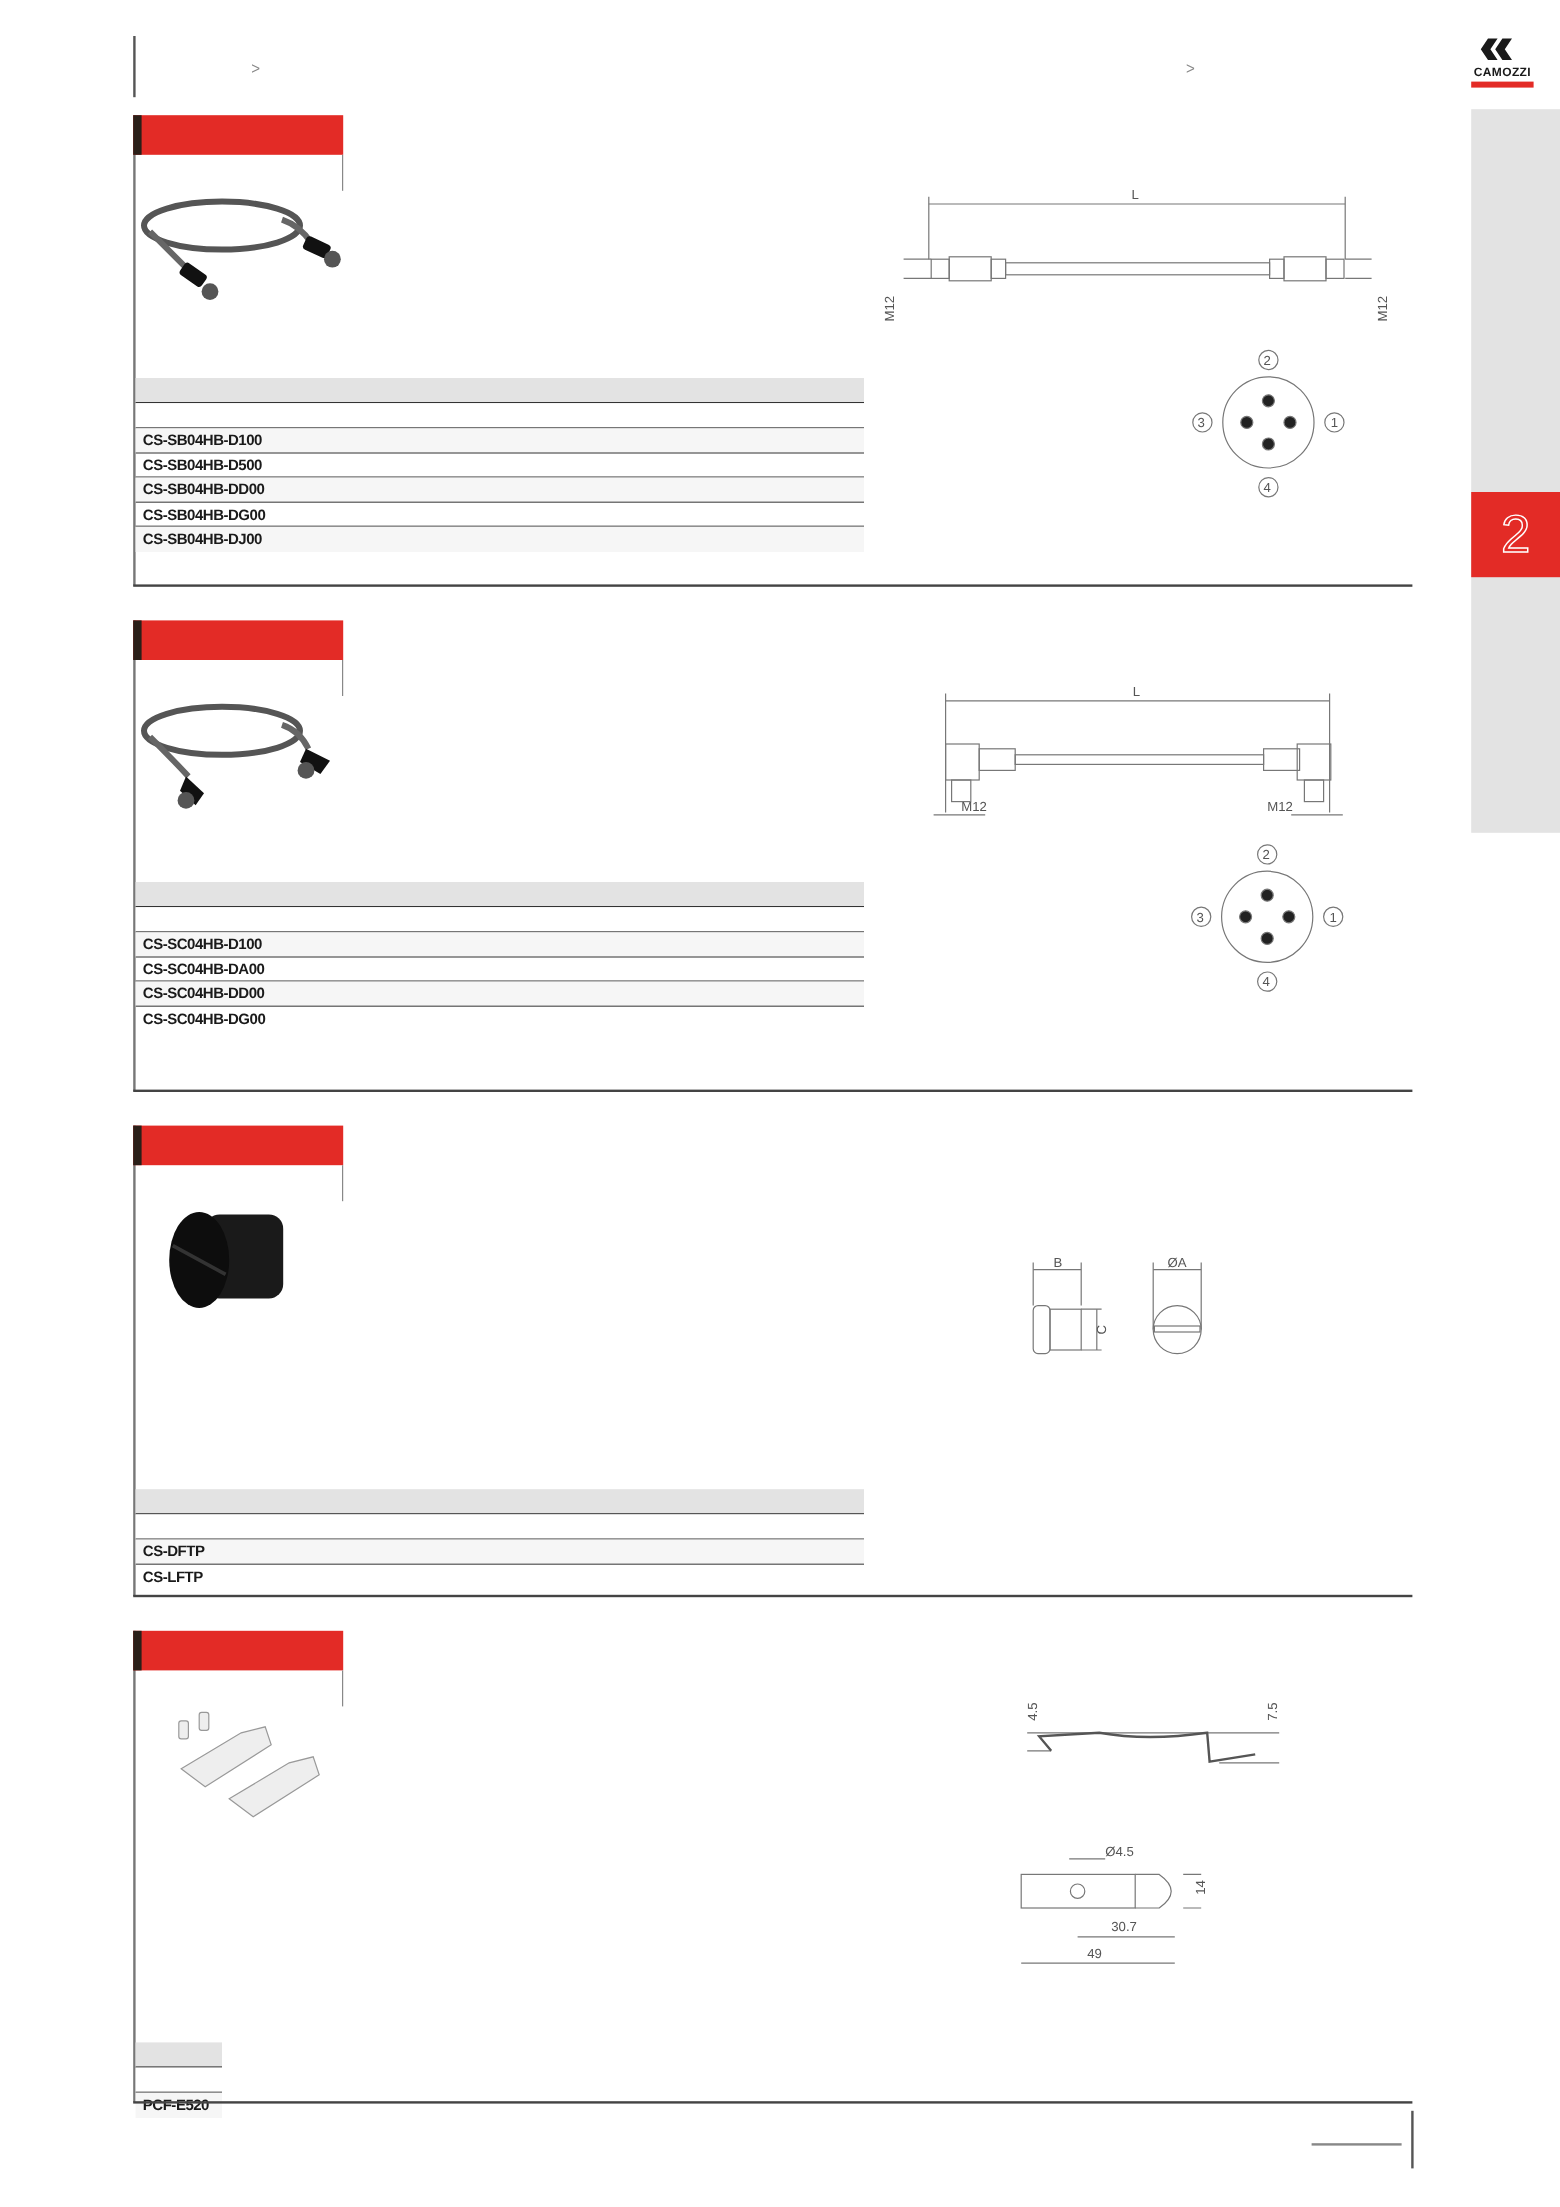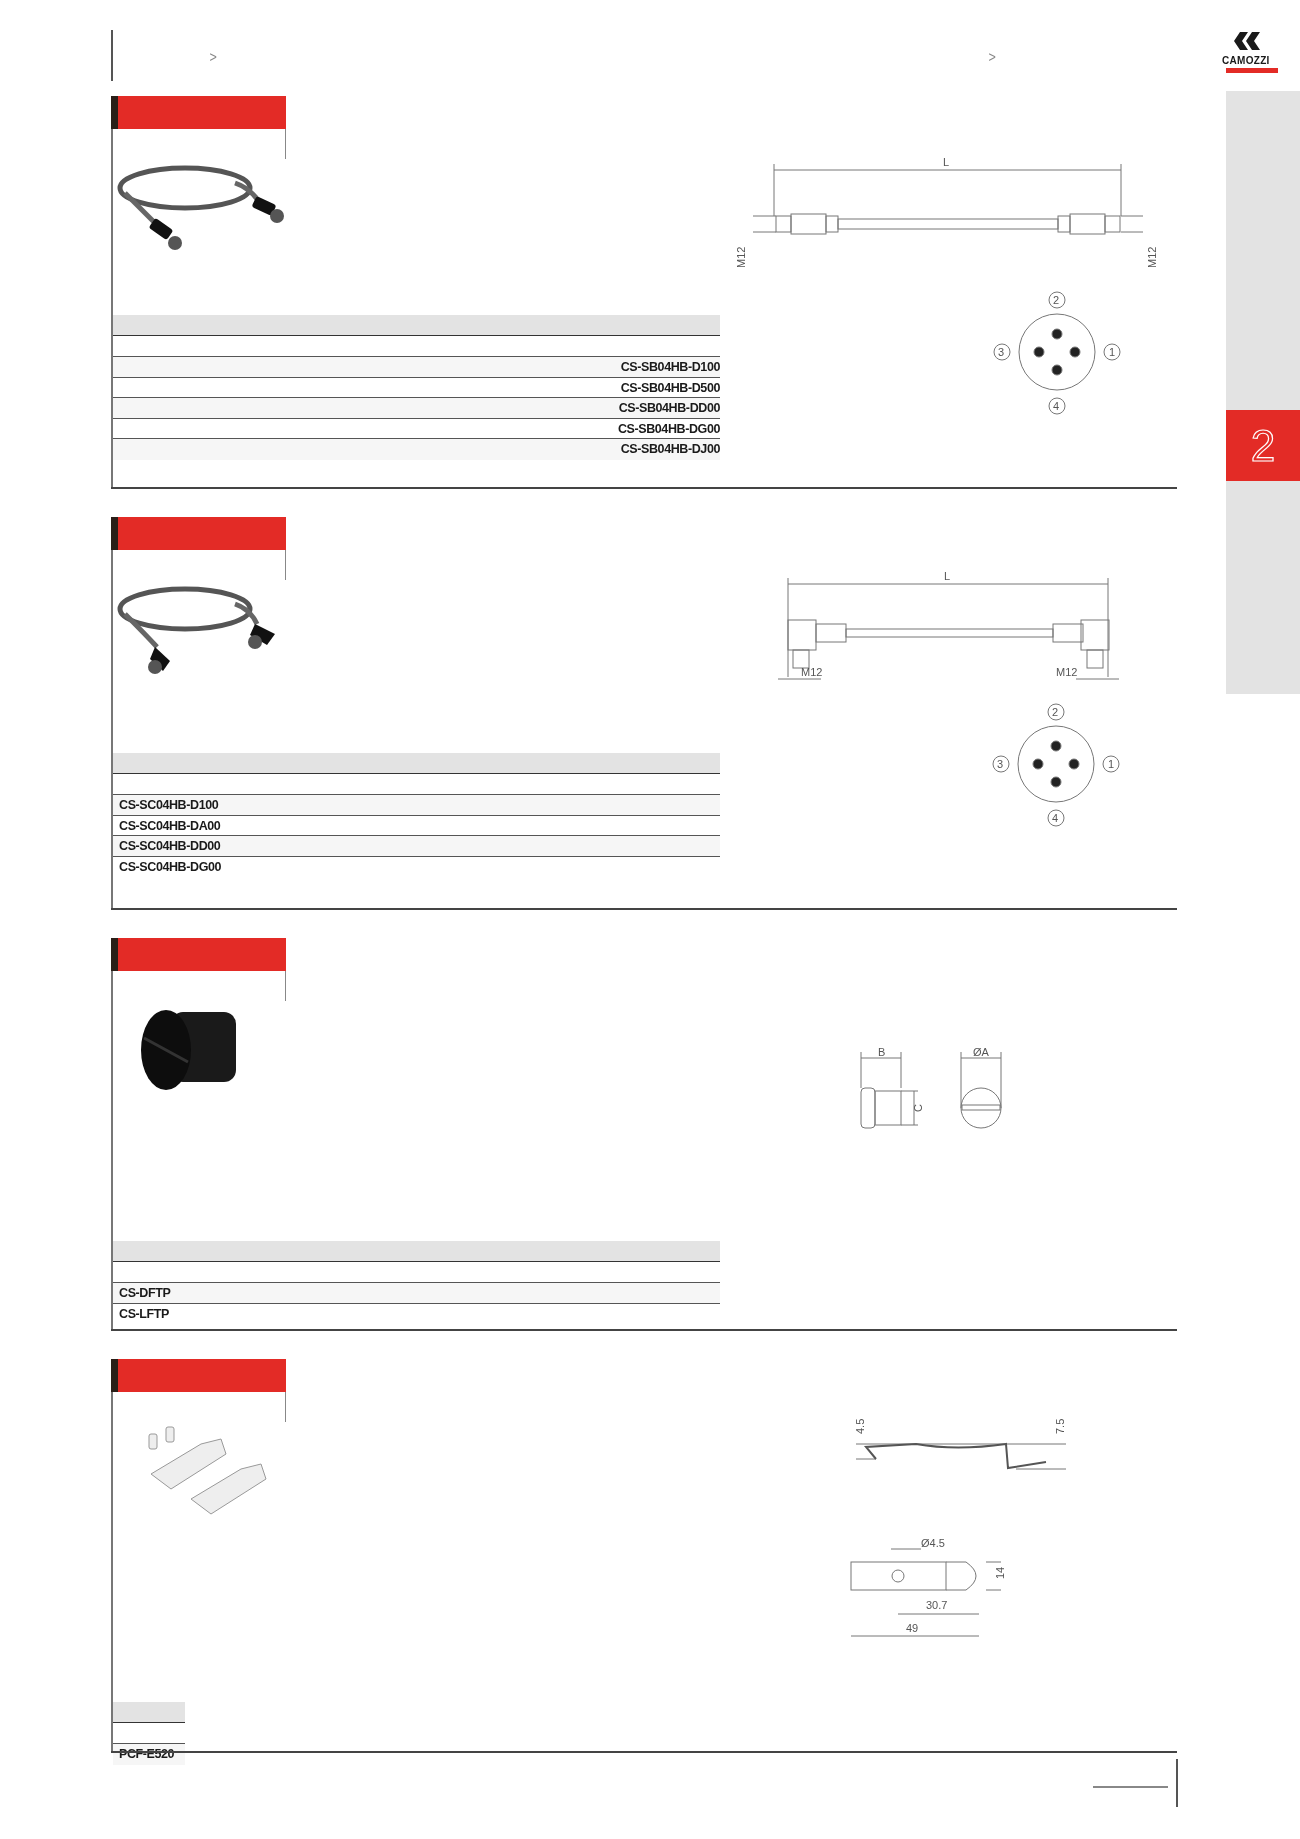--- a/index.html
+++ b/index.html
@@ -3,21 +3,21 @@
 <meta charset="utf-8">
 <style>
   html, body { margin:0; padding:0; background:#ffffff; }
   body { width:1300px; height:1839px; position:relative; overflow:hidden; font-family:"Liberation Sans", sans-serif; color:#222; }
   .abs { position:absolute; }
 
   
   .hdr-vline { left:111px; top:30px; width:2px; height:51px; background:#555; }
   .crumb-sep { font-size:14px; color:#888; transform:scaleX(0.9); }
   .logo { left:1222px; top:28px; width:60px; height:48px; }
-  .logo-text { font-weight:bold; font-size:10px; letter-spacing:0.3px; color:#1a1a1a; text-align:left; width:60px; top:27px; left:0; }
+  .logo-text { font-weight:bold; font-size:10px; letter-spacing:0.3px; color:#1a1a1a; text-align:center; width:60px; top:27px; left:0; }
   .logo-bar { left:4px; top:40px; width:52px; height:5px; background:#e32b26; }
 
   
   .side-strip { left:1226px; top:91px; width:74px; height:603px; background:#e3e3e3; }
   .side-tab { left:1226px; top:410px; width:74px; height:71px; background:#e32b26; display:flex; align-items:center; justify-content:center; }
   .side-tab span { font-size:44px; color:transparent; -webkit-text-stroke:1.2px #fff; font-weight:300; }
 
   
   .section { left:111px; width:1066px; }
   .sec-leftline { position:absolute; left:0; top:0; width:2px; background:#777; }
@@ -70,21 +70,21 @@
   <div class="red-rightline"></div>
   <svg class="prod-img" style="left:4px;top:62px;" width="175" height="100" viewBox="0 0 175 100">
     <ellipse cx="70" cy="30" rx="65" ry="20" fill="none" stroke="#555" stroke-width="5"></ellipse>
     <path d="M10 35 Q30 55 45 70" stroke="#666" stroke-width="5" fill="none"></path>
     <path d="M120 25 Q135 30 145 45" stroke="#666" stroke-width="5" fill="none"></path>
     <rect x="35" y="65" width="22" height="12" rx="3" transform="rotate(35 46 71)" fill="#111"></rect>
     <circle cx="60" cy="85" r="7" fill="#555"></circle>
     <rect x="138" y="42" width="22" height="12" rx="3" transform="rotate(25 149 48)" fill="#111"></rect>
     <circle cx="162" cy="58" r="7" fill="#555"></circle>
   </svg>
-  <div class="tbl" style="top:219px;text-align:right;">
+  <div class="tbl" style="top:219px;">
     <div class="th"></div>
     <div class="th2"></div>
     <div>
       <div class="row">CS-SB04HB-D100</div>
       <div class="row">CS-SB04HB-D500</div>
       <div class="row">CS-SB04HB-DD00</div>
       <div class="row">CS-SB04HB-DG00</div>
       <div class="row">CS-SB04HB-DJ00</div>
     </div>
   </div>
@@ -131,21 +131,21 @@
   <div class="red-rightline"></div>
   <svg class="prod-img" style="left:4px;top:62px;" width="175" height="100" viewBox="0 0 175 100">
     <ellipse cx="70" cy="30" rx="65" ry="20" fill="none" stroke="#555" stroke-width="5"></ellipse>
     <path d="M10 35 Q30 55 42 68" stroke="#666" stroke-width="5" fill="none"></path>
     <path d="M120 25 Q135 30 142 45" stroke="#666" stroke-width="5" fill="none"></path>
     <path d="M40 68 L55 82 L48 92 L35 80 Z" fill="#111"></path>
       <circle cx="40" cy="88" r="7" fill="#555"></circle>
     <path d="M140 45 L160 55 L152 66 L135 56 Z" fill="#111"></path>
       <circle cx="140" cy="63" r="7" fill="#555"></circle>
   </svg>
-  <div class="tbl" style="top:236px;">
+  <div class="tbl" style="top:218px;">
     <div class="th"></div>
       <div class="th2"></div>
     <div>
       <div class="row">CS-SC04HB-D100</div>
       <div class="row">CS-SC04HB-DA00</div>
       <div class="row">CS-SC04HB-DD00</div>
       <div class="row">CS-SC04HB-DG00</div>
     </div>
   </div>
   <svg class="prod-img" style="left:650px;top:55px;" width="380" height="310" viewBox="0 0 380 310" font-family="Liberation Sans, sans-serif" font-size="11" fill="none" stroke="#777">

